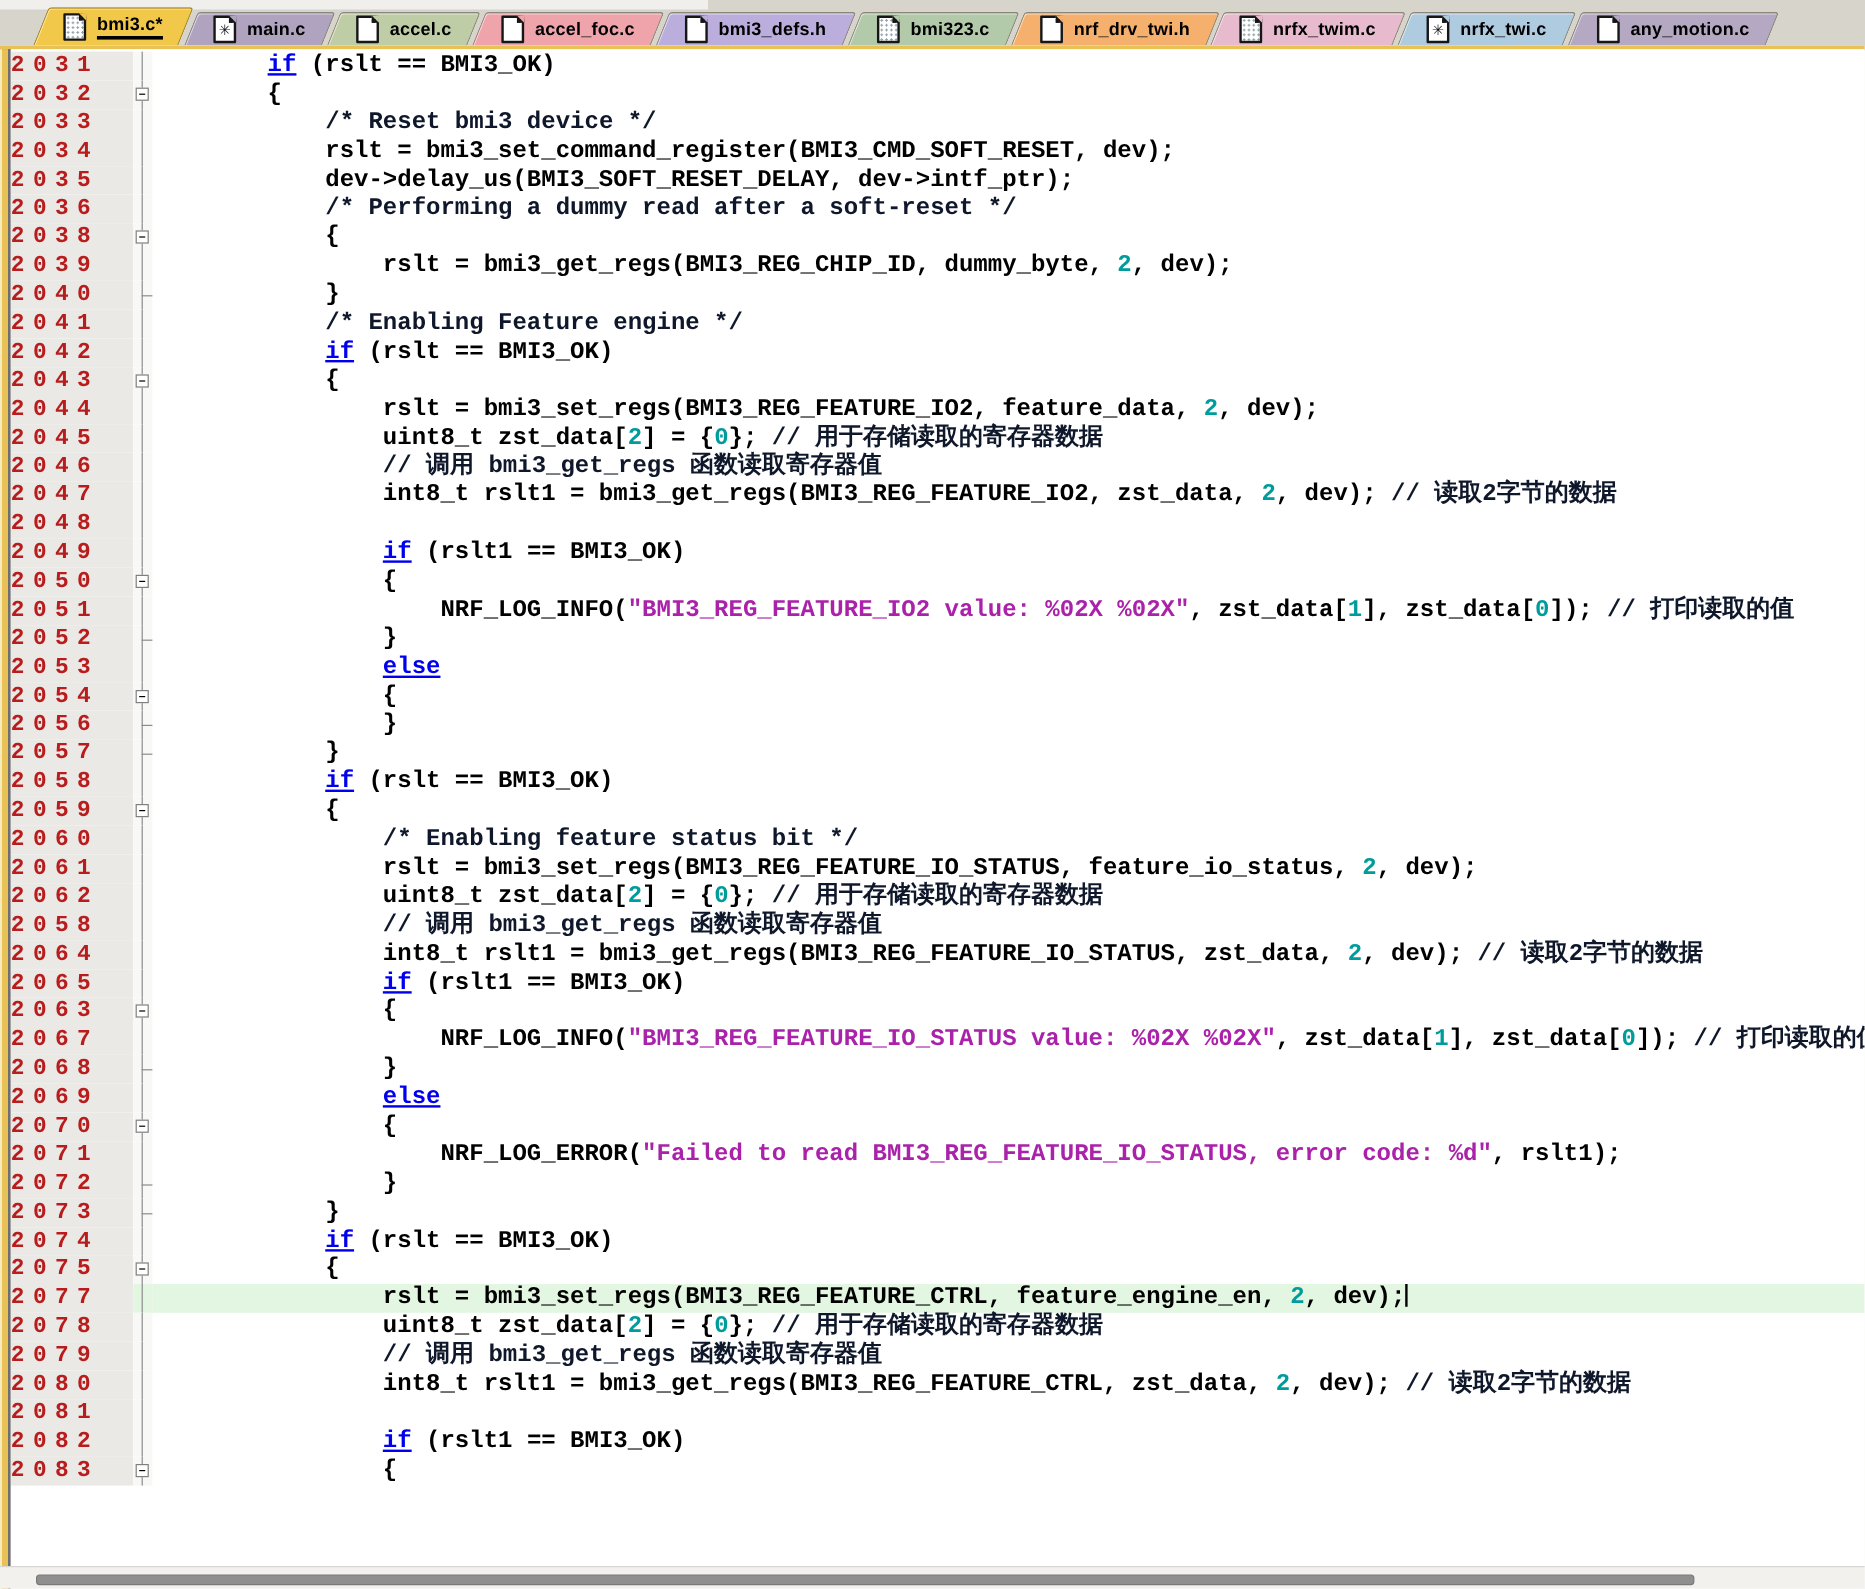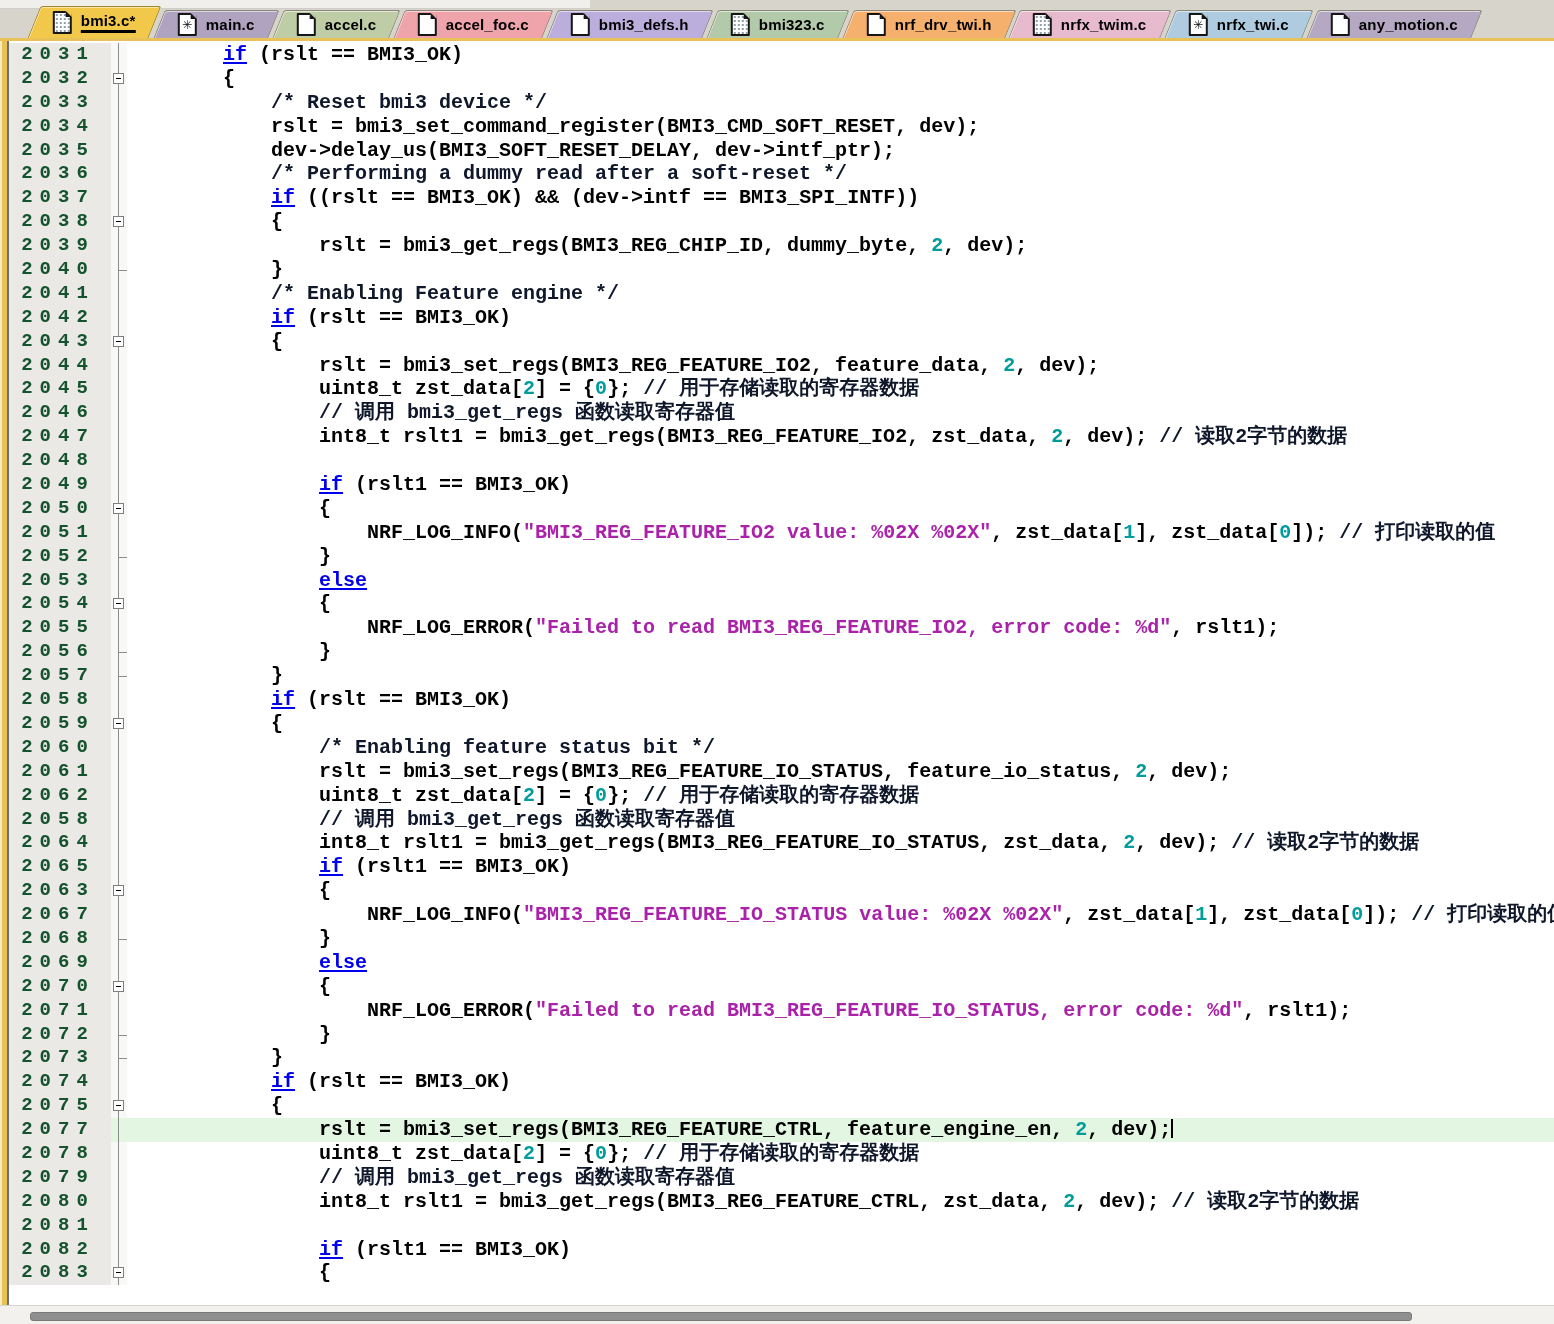--- a/index.html
+++ b/index.html
@@ -29,21 +29,21 @@
   .tab.active .tab-label{border-bottom:3px solid #000;padding-bottom:1px;}
   
   .frame{position:relative;height:1286px;border-top:3px solid #E8C256;
          box-shadow:inset 0 1px 0 #6F6F6F;display:flex;background:#FFF;}
   .gold-strip{flex:0 0 9px;background:linear-gradient(90deg,#F8ECBF 0 2px,#E8C256 2px 7px,#6F6F6F 7px 9px);}
   .editor{flex:1;display:flex;flex-direction:column;background:#FFF;overflow:hidden;
           font-family:"Liberation Mono","DejaVu Sans Mono",monospace;
           font-weight:bold;font-size:20px;}
   .rows{height:1264px;overflow:hidden;padding-top:2px;background:#FFF;}
   .row{display:flex;height:23.9px;line-height:23.9px;white-space:pre;}
-  .gut{flex:0 0 102px;background:#EAE9E5;color:#14532d;text-align:center;
+  .gut{flex:0 0 102px;background:#EAE9E5;color:#b91c1c;text-align:left;
        padding-right:4px;box-sizing:border-box;font-size:19px;letter-spacing:7px;
        user-select:none;}
   .fold{flex:0 0 16px;position:relative;background:#F8F8F6;}
   .fold::before{content:'';position:absolute;left:7px;top:0;bottom:0;width:1px;background:#8C8C8C;}
   .fold .box{position:absolute;left:2px;top:6px;width:9px;height:9px;background:#FFF;
        border:1px solid #7F7F7F;cursor:pointer;}
   .fold .box::after{content:'';position:absolute;left:2px;top:4px;width:5px;height:1px;background:#000;}
   .fold.tick::after{content:'';position:absolute;left:7px;top:12px;width:9px;height:1px;background:#8C8C8C;}
   .code{flex:1;color:#000;}
   .row.current .code,.row.current .fold{background:#E3F6E2;}
@@ -130,39 +130,37 @@
   <div class="frame">
     <div class="gold-strip"></div>
     <div class="editor">
       <div class="rows">
           <div class="row"><div class="gut">2031</div><div class="fold"></div><div class="code"><span class="t-p">        </span><span class="t-k">if</span><span class="t-p"> (rslt == BMI3_OK)</span></div></div>
           <div class="row"><div class="gut">2032</div><div class="fold"><div class="box"></div></div><div class="code"><span class="t-p">        {</span></div></div>
           <div class="row"><div class="gut">2033</div><div class="fold"></div><div class="code"><span class="t-p">            </span><span class="t-c">/* Reset bmi3 device */</span></div></div>
           <div class="row"><div class="gut">2034</div><div class="fold"></div><div class="code"><span class="t-p">            rslt = bmi3_set_command_register(BMI3_CMD_SOFT_RESET, dev);</span></div></div>
           <div class="row"><div class="gut">2035</div><div class="fold"></div><div class="code"><span class="t-p">            dev-&gt;delay_us(BMI3_SOFT_RESET_DELAY, dev-&gt;intf_ptr);</span></div></div>
           <div class="row"><div class="gut">2036</div><div class="fold"></div><div class="code"><span class="t-p">            </span><span class="t-c">/* Performing a dummy read after a soft-reset */</span></div></div>
-          <div class="row"><div class="gut">2037</div><div class="fold"></div><div class="code"><span class="t-p">            </span><span class="t-k">if</span><span class="t-p"> ((rslt == BMI3_OK) &amp;&amp; (dev-&gt;intf == BMI3_SPI_INTF))</span></div></div>
           <div class="row"><div class="gut">2038</div><div class="fold"><div class="box"></div></div><div class="code"><span class="t-p">            {</span></div></div>
           <div class="row"><div class="gut">2039</div><div class="fold"></div><div class="code"><span class="t-p">                rslt = bmi3_get_regs(BMI3_REG_CHIP_ID, dummy_byte, </span><span class="t-n">2</span><span class="t-p">, dev);</span></div></div>
           <div class="row"><div class="gut">2040</div><div class="fold tick"></div><div class="code"><span class="t-p">            }</span></div></div>
           <div class="row"><div class="gut">2041</div><div class="fold"></div><div class="code"><span class="t-p">            </span><span class="t-c">/* Enabling Feature engine */</span></div></div>
           <div class="row"><div class="gut">2042</div><div class="fold"></div><div class="code"><span class="t-p">            </span><span class="t-k">if</span><span class="t-p"> (rslt == BMI3_OK)</span></div></div>
           <div class="row"><div class="gut">2043</div><div class="fold"><div class="box"></div></div><div class="code"><span class="t-p">            {</span></div></div>
           <div class="row"><div class="gut">2044</div><div class="fold"></div><div class="code"><span class="t-p">                rslt = bmi3_set_regs(BMI3_REG_FEATURE_IO2, feature_data, </span><span class="t-n">2</span><span class="t-p">, dev);</span></div></div>
           <div class="row"><div class="gut">2045</div><div class="fold"></div><div class="code"><span class="t-p">                uint8_t zst_data[</span><span class="t-n">2</span><span class="t-p">] = {</span><span class="t-n">0</span><span class="t-p">}; </span><span class="t-c">// 用于存储读取的寄存器数据</span></div></div>
           <div class="row"><div class="gut">2046</div><div class="fold"></div><div class="code"><span class="t-p">                </span><span class="t-c">// 调用 bmi3_get_regs 函数读取寄存器值</span></div></div>
           <div class="row"><div class="gut">2047</div><div class="fold"></div><div class="code"><span class="t-p">                int8_t rslt1 = bmi3_get_regs(BMI3_REG_FEATURE_IO2, zst_data, </span><span class="t-n">2</span><span class="t-p">, dev); </span><span class="t-c">// 读取2字节的数据</span></div></div>
           <div class="row"><div class="gut">2048</div><div class="fold"></div><div class="code"></div></div>
           <div class="row"><div class="gut">2049</div><div class="fold"></div><div class="code"><span class="t-p">                </span><span class="t-k">if</span><span class="t-p"> (rslt1 == BMI3_OK)</span></div></div>
           <div class="row"><div class="gut">2050</div><div class="fold"><div class="box"></div></div><div class="code"><span class="t-p">                {</span></div></div>
           <div class="row"><div class="gut">2051</div><div class="fold"></div><div class="code"><span class="t-p">                    NRF_LOG_INFO(</span><span class="t-s">"BMI3_REG_FEATURE_IO2 value: %02X %02X"</span><span class="t-p">, zst_data[</span><span class="t-n">1</span><span class="t-p">], zst_data[</span><span class="t-n">0</span><span class="t-p">]); </span><span class="t-c">// 打印读取的值</span></div></div>
           <div class="row"><div class="gut">2052</div><div class="fold tick"></div><div class="code"><span class="t-p">                }</span></div></div>
           <div class="row"><div class="gut">2053</div><div class="fold"></div><div class="code"><span class="t-p">                </span><span class="t-k">else</span></div></div>
           <div class="row"><div class="gut">2054</div><div class="fold"><div class="box"></div></div><div class="code"><span class="t-p">                {</span></div></div>
-          <div class="row"><div class="gut">2055</div><div class="fold"></div><div class="code"><span class="t-p">                    NRF_LOG_ERROR(</span><span class="t-s">"Failed to read BMI3_REG_FEATURE_IO2, error code: %d"</span><span class="t-p">, rslt1);</span></div></div>
           <div class="row"><div class="gut">2056</div><div class="fold tick"></div><div class="code"><span class="t-p">                }</span></div></div>
           <div class="row"><div class="gut">2057</div><div class="fold tick"></div><div class="code"><span class="t-p">            }</span></div></div>
           <div class="row"><div class="gut">2058</div><div class="fold"></div><div class="code"><span class="t-p">            </span><span class="t-k">if</span><span class="t-p"> (rslt == BMI3_OK)</span></div></div>
           <div class="row"><div class="gut">2059</div><div class="fold"><div class="box"></div></div><div class="code"><span class="t-p">            {</span></div></div>
           <div class="row"><div class="gut">2060</div><div class="fold"></div><div class="code"><span class="t-p">                </span><span class="t-c">/* Enabling feature status bit */</span></div></div>
           <div class="row"><div class="gut">2061</div><div class="fold"></div><div class="code"><span class="t-p">                rslt = bmi3_set_regs(BMI3_REG_FEATURE_IO_STATUS, feature_io_status, </span><span class="t-n">2</span><span class="t-p">, dev);</span></div></div>
           <div class="row"><div class="gut">2062</div><div class="fold"></div><div class="code"><span class="t-p">                uint8_t zst_data[</span><span class="t-n">2</span><span class="t-p">] = {</span><span class="t-n">0</span><span class="t-p">}; </span><span class="t-c">// 用于存储读取的寄存器数据</span></div></div>
           <div class="row"><div class="gut">2058</div><div class="fold"></div><div class="code"><span class="t-p">                </span><span class="t-c">// 调用 bmi3_get_regs 函数读取寄存器值</span></div></div>
           <div class="row"><div class="gut">2064</div><div class="fold"></div><div class="code"><span class="t-p">                int8_t rslt1 = bmi3_get_regs(BMI3_REG_FEATURE_IO_STATUS, zst_data, </span><span class="t-n">2</span><span class="t-p">, dev); </span><span class="t-c">// 读取2字节的数据</span></div></div>
           <div class="row"><div class="gut">2065</div><div class="fold"></div><div class="code"><span class="t-p">                </span><span class="t-k">if</span><span class="t-p"> (rslt1 == BMI3_OK)</span></div></div>

